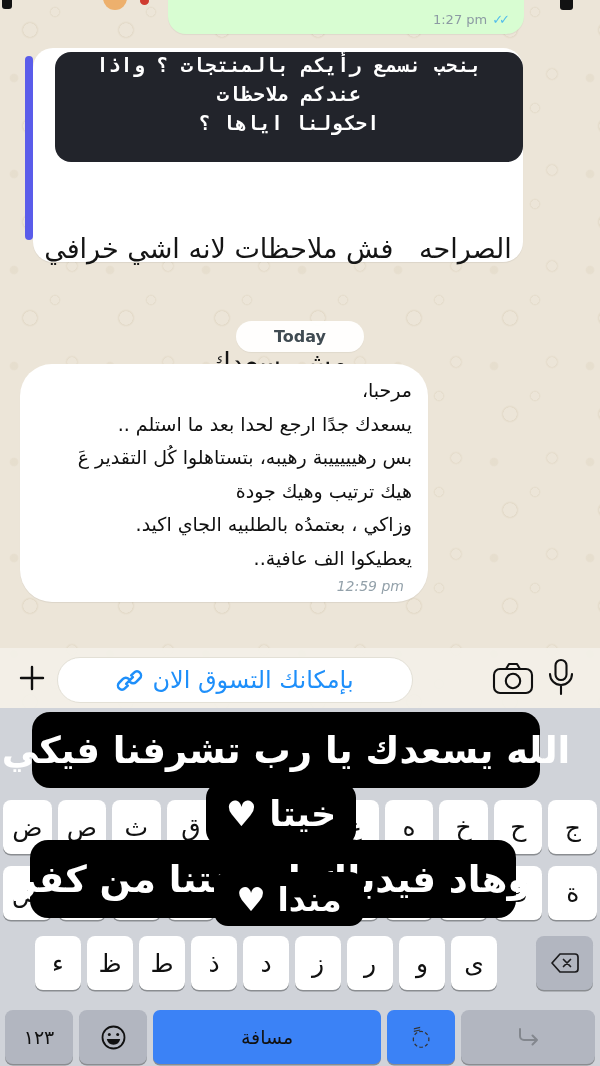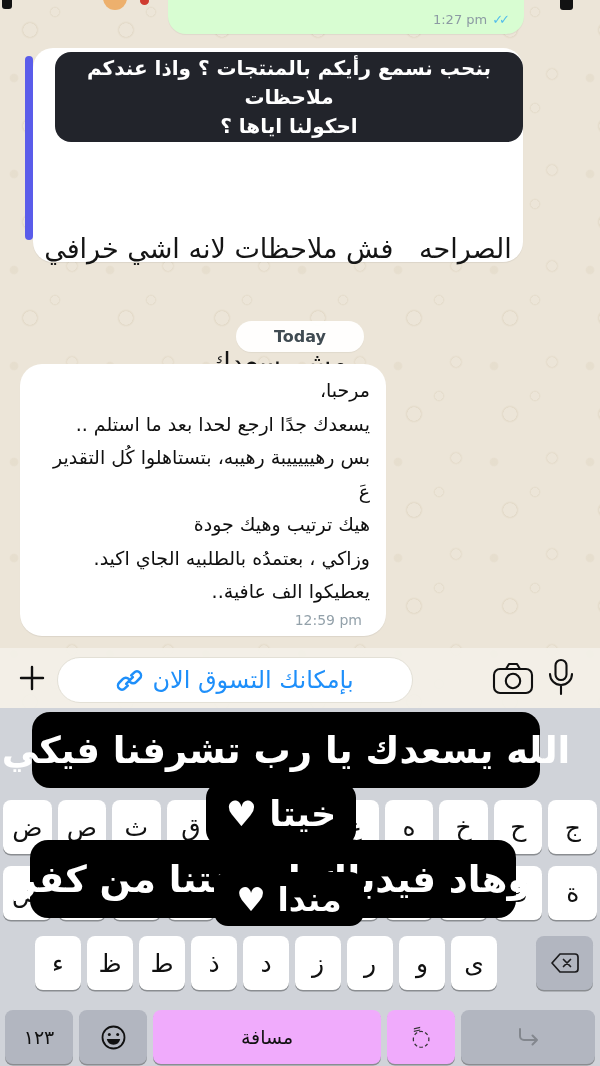--- a/index.html
+++ b/index.html
@@ -32,50 +32,50 @@
   .ticks { color:#53bdeb; letter-spacing:-4px; font-size:13px; padding-right:4px; }
 
   
   .story-card {
     left:33px; top:48px; width:490px; height:214px;
     background:#ffffff; border-radius:20px;
     box-shadow:0 1px 1px rgba(0,0,0,.07);
   }
   .quote-bar { left:25px; top:56px; width:8px; height:184px; border-radius:4px; background:#5a5cea; }
   .q-box {
-    position:absolute; left:22px; right:0; top:4px; height:90px;
+    position:absolute; left:22px; right:0; top:4px; height:110px;
     background:#22242b; border-radius:16px;
-    display:flex; flex-direction:column; justify-content:center;
+    display:flex; flex-direction:column; 
     direction:rtl; text-align:center; color:#fff;
-    font-size:20px; font-weight:bold; line-height:29px; padding:0 18px;
+    font-size:20px; font-weight:bold; line-height:29px; padding:0 18px;font-family:Liberation Mono, monospace;
   }
   .answer {
     position:absolute; left:0; right:0; top:106px;
     direction:rtl; text-align:center; color:#151515;
     font-size:27px; line-height:38px; white-space:pre-wrap;
   }
 
   
   .today {
     left:236px; top:321px; width:128px; height:31px;
     background:rgba(255,255,254,.96); border-radius:15.5px;
     display:flex; align-items:center; justify-content:center;
     font-size:16px; font-weight:bold; color:#404b52;
     box-shadow:0 1px 1px rgba(0,0,0,.05);
   }
 
   
   .msg-bubble {
-    left:20px; top:364px; width:366px;
-    background:#ffffff; border-radius:22px;
+    left:20px; top:364px; width:408px;
+    background:#ffffff; border-radius:32px;
     padding:10px 16px 8px; direction:rtl; text-align:right;
     box-shadow:0 1px 1px rgba(0,0,0,.07);
   }
   .msg-line { font-size:19px; line-height:33.5px; color:#101010; }
-  .msg-time { direction:ltr; text-align:right; font-size:14px; color:#93a1aa; padding:3px 8px 0 0; }
+  .msg-time { direction:ltr; text-align:right; font-size:14px; color:#93a1aa; padding:3px 8px 0 0;font-style:italic; }
 
   
   .composer { left:0; top:648px; width:600px; height:60px; background:rgba(243,240,232,.92);padding-left:12px; }
   .pill {
     position:absolute; left:57px; top:9px; width:356px; height:46px;
     background:#fff; border:1px solid #e3e0d6; border-radius:23px;
     display:flex; align-items:center; justify-content:center; gap:9px;
   }
   .pill-text { color:#1e8ffa; font-size:24px; font-weight:500; direction:rtl; }
   .icon-btn { position:absolute; }
@@ -88,21 +88,21 @@
     box-shadow:0 1.5px 0 #8a8d91;
     display:flex; align-items:center; justify-content:center;
     font-size:25px; color:#111;
   }
   .key.gray { background:#b2b6c0; }
   .r1 { top:92px; } .r2 { top:158px; }
   .r3letters { position:absolute; left:35px; top:228px; width:462px; height:54px; display:flex; gap:6px; direction:ltr; }
   .backspace { position:absolute; left:536px; top:228px; width:57px; height:54px; }
   .r4key { position:absolute; top:302px; height:54px; border-radius:8px; box-shadow:0 1.5px 0 #8a8d91;
            display:flex; align-items:center; justify-content:center; }
-  .r4white { background:#f0abfc; } .r4gray { background:#b2b6c0; }
+  .r4white { background:#3b82f6;border-radius:7px; } .r4gray { background:#b2b6c0; }
   .numbers-key { left:5px; width:68px; font-size:19px; color:#111; }
   .emoji-key { left:79px; width:68px; }
   .space-key { left:153px; width:228px; font-size:19px; color:#111; }
   .diacritic-key { left:387px; width:68px; font-size:22px; color:#333; }
   .return-key { left:461px; width:134px; }
 
   
   .ov {
     background:#000; color:#fff; font-weight:bold;
     display:flex; align-items:center; justify-content:center;

